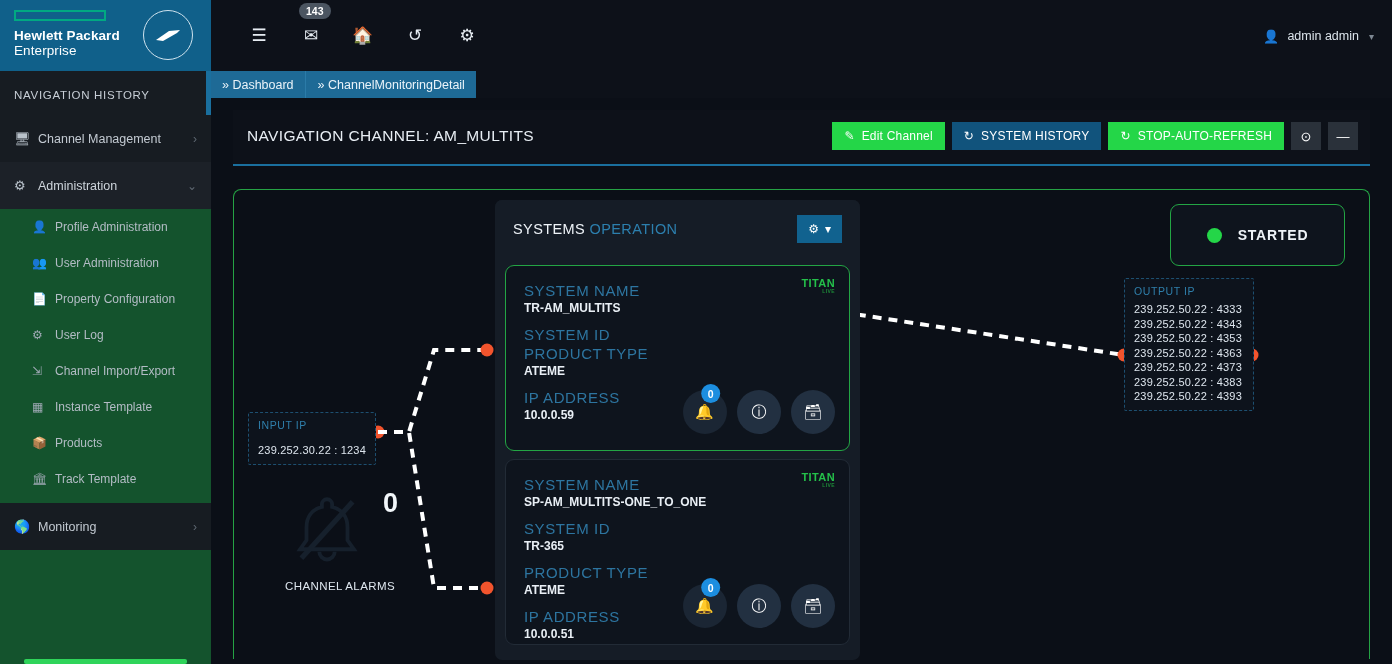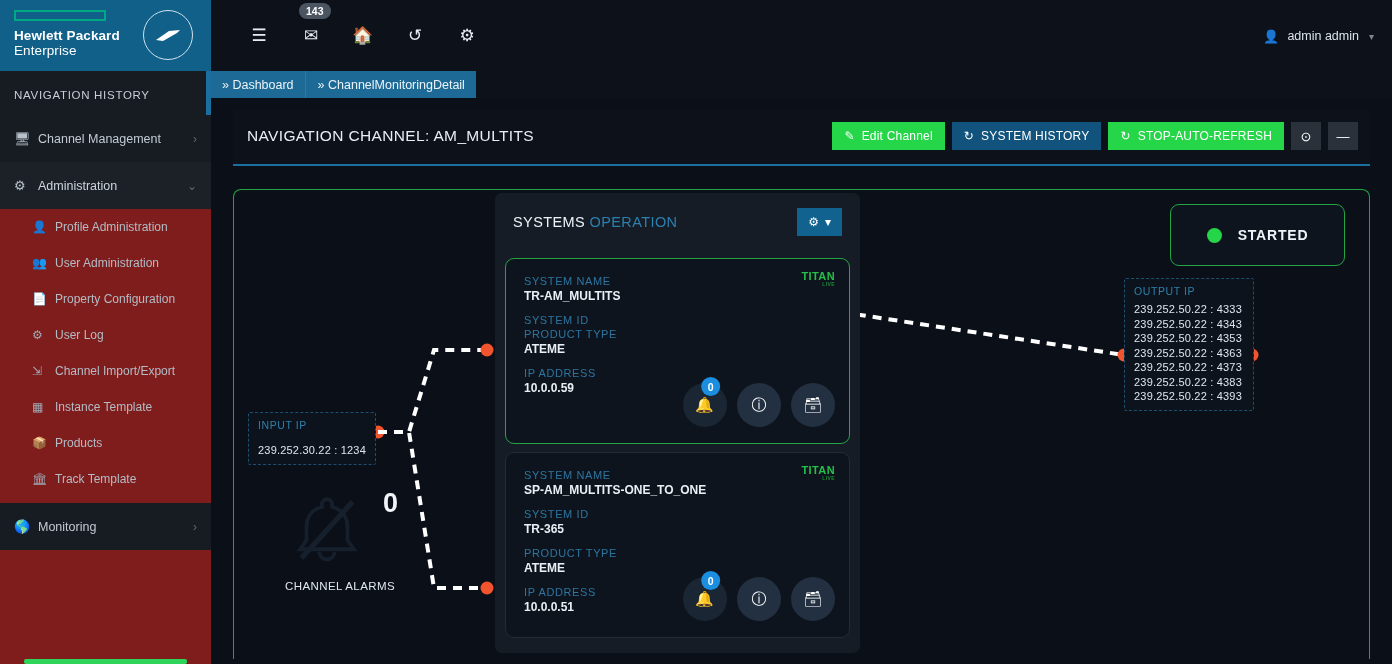--- a/index.html
+++ b/index.html
@@ -7,21 +7,21 @@
     width: 1392px; height: 664px;
     background: #0b0f17;
     font-family: "Liberation Sans", sans-serif;
     overflow: hidden;
   }
   .app { position: relative; width: 1392px; height: 664px; display: flex; }
 
   
   .sidebar {
     width: 211px; height: 664px;
-    background: #7f1d1d;
+    background: #14532d;
     position: relative;
     flex: 0 0 211px;
     z-index: 5;
   }
   .hpe-logo {
     height: 71px; background: #10608a;
     padding: 10px 14px 0 14px;
     position: relative;
   }
   .hpe-mark {
@@ -143,21 +143,21 @@
     height: 470px;
     border: 1.5px solid #25a244;
     border-bottom: none;
     border-radius: 8px 8px 0 0;
     background: #0b0f17;
   }
   .canvas-svg { position: absolute; inset: 0; width: 100%; height: 100%; }
 
   
   .sys-panel {
-    position: absolute; left: 261px; top: 3px;
+    position: absolute; left: 261px; top: 10px;
     width: 365px; height: 460px;
     background: #151c26; border-radius: 7px;
     overflow: hidden;
   }
   .sys-panel-head {
     height: 57px; display: flex; align-items: center; justify-content: space-between;
     padding: 0 18px; background: #151c26;
   }
   .sys-panel-title { font-size: 14.5px; letter-spacing: .4px; color: #eef3f8; }
   .sys-panel-title .sub { color: #2c7fae; }
@@ -167,21 +167,21 @@
     display: flex; align-items: center; gap: 6px;
     font-family: "Liberation Sans", sans-serif;
   }
   .sys-card {
     margin: 8px 10px; height: 186px;
     background: #0e141d; border-radius: 9px;
     position: relative; padding: 16px 18px;
   }
   .sys-card.active { border: 1.5px solid #23a544; }
   .sys-card.idle { border: 1.5px solid #222b36; }
-  .fld-label { color: #2d75a0; font-size: 11px; letter-spacing: .6px; margin-bottom: 2px;}
+  .fld-label { color: #2d75a0; font-size: 15px; letter-spacing: .6px; margin-bottom: 2px;}
   .fld-value { color: #e9eff5; font-size: 12px; font-weight: bold; margin-bottom: 11px; }
   .titan {
     position: absolute; right: 14px; top: 11px;
     color: #24c04a; font-size: 11px; font-weight: bold; letter-spacing: .4px;
   }
   .titan sub { font-size: 5px; color: #1d8a38; display:block; text-align:right; line-height:4px;}
   .card-actions {
     position: absolute; right: 14px; bottom: 16px;
     display: flex; gap: 10px; align-items: flex-end;
   }

